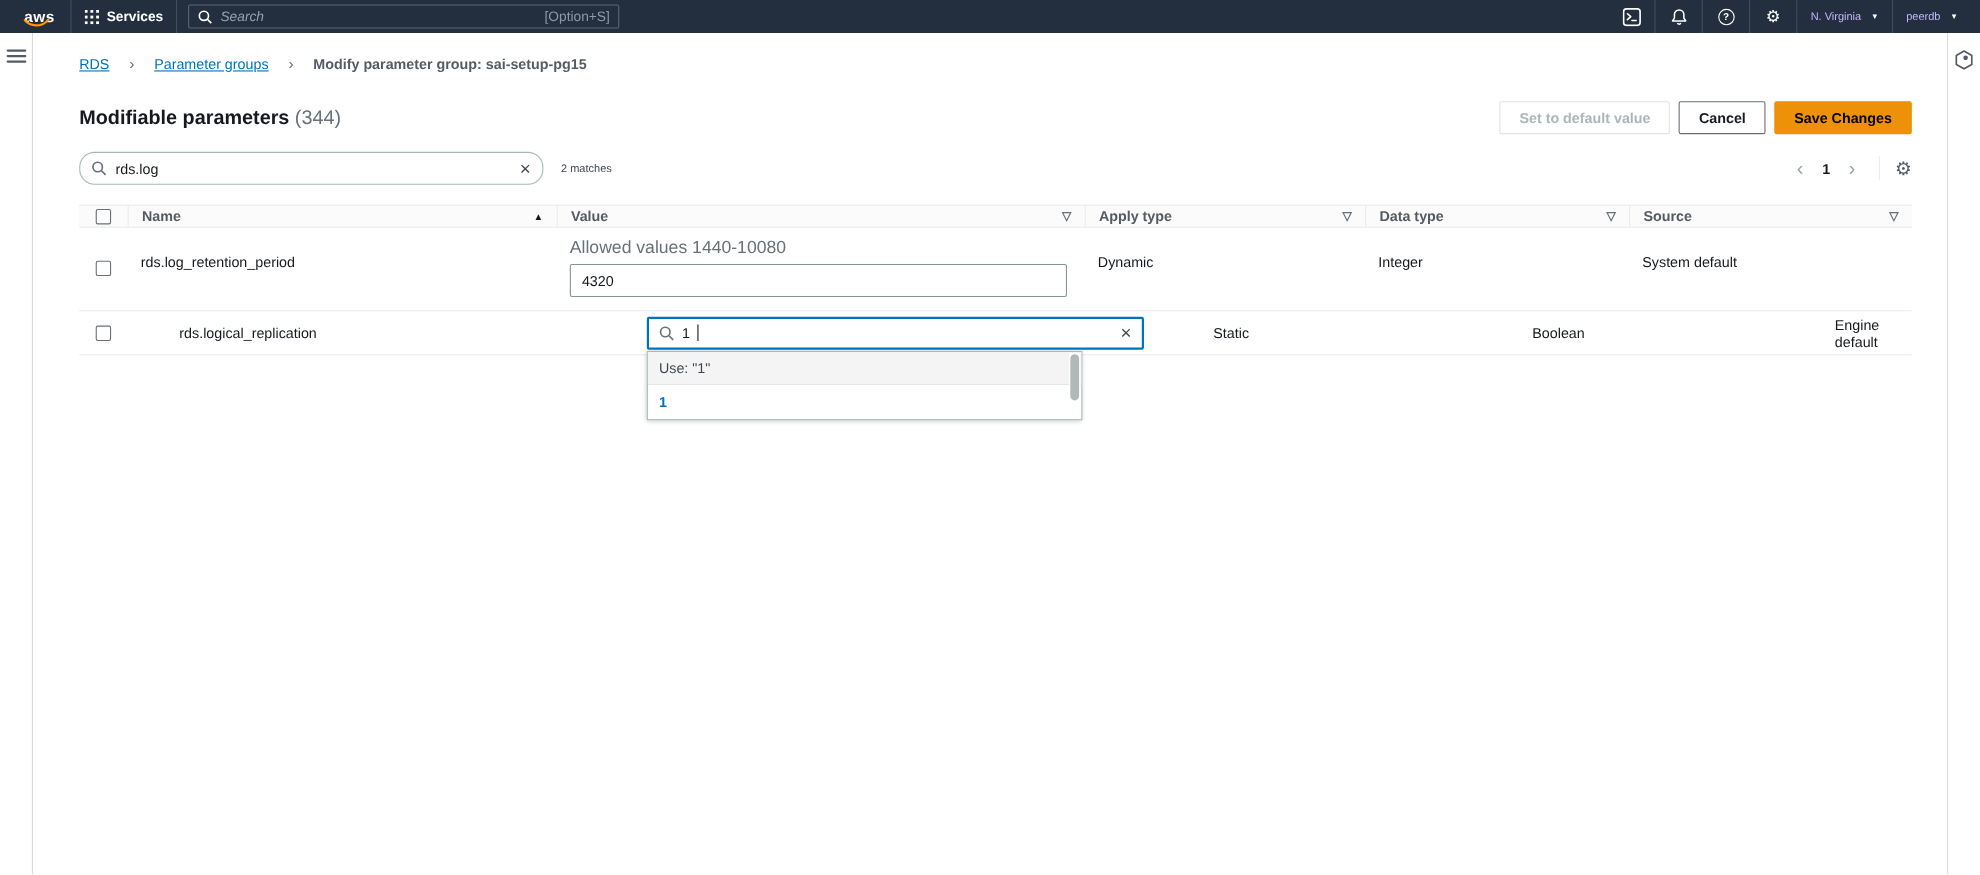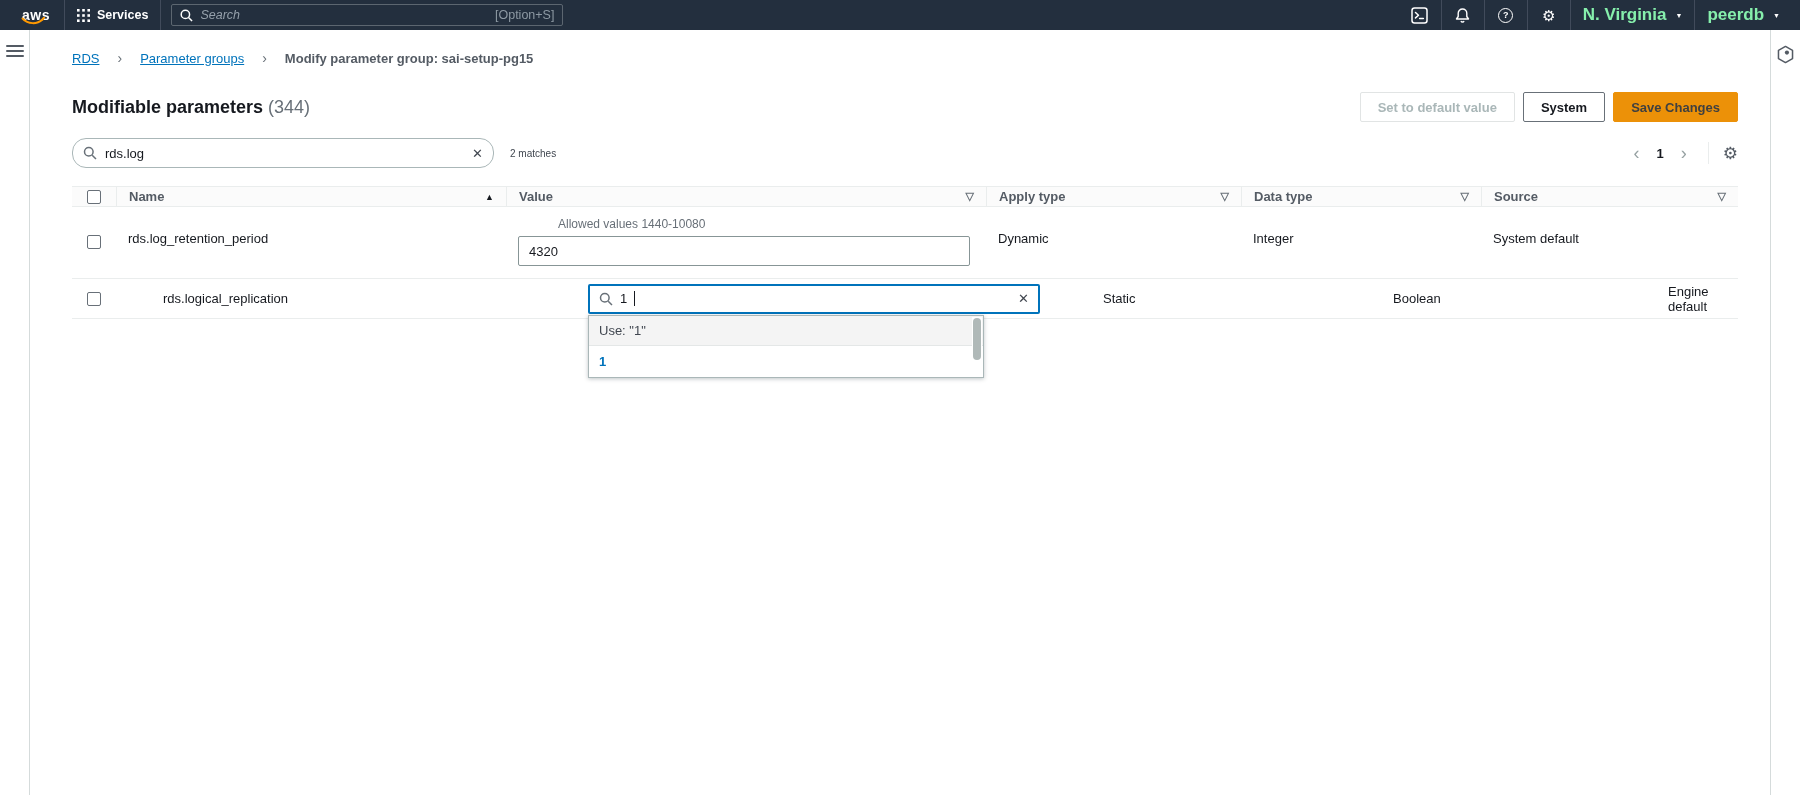--- a/index.html
+++ b/index.html
@@ -32,21 +32,21 @@
   .tb-search-shortcut { color:#8d99a3; font-size:12.5px; }
   .tb-right { margin-left:auto; display:flex; align-items:center; height:30px; }
   .tb-iconbtn { width:42px; display:flex; justify-content:center; }
   .help-circle {
     width:15px; height:15px; border:1.5px solid #fff; border-radius:50%;
     display:flex; align-items:center; justify-content:center;
     font-size:9px; font-weight:700; color:#fff;
   }
   .gear-glyph { font-size:15px; line-height:1; color:#fff; }
   .tb-caret { font-size:7px; color:#fff; margin-left:2px; }
-  .tb-text { font-size:17px; font-weight:700; color:#86efac; }
+  .tb-text { font-size:10px; font-weight:400; color:#c4b5fd; }
 
   
   .page { flex:1; display:flex; min-height:0; }
   .rail { width:30px; background:#fff; flex:0 0 30px; padding-top:12px; display:flex; justify-content:center; align-items:flex-start; }
   .rail-left { border-right:1px solid #d5dbdb; }
   .rail-right { border-left:1px solid #d5dbdb; }
   .hamburger { width:18px; display:flex; flex-direction:column; gap:3px; cursor:pointer; padding-top:3px; }
   .hamburger span { height:2px; background:#545b64; border-radius:1px; }
   .content { flex:1; padding:0 32px 0 42px; }
 
@@ -58,21 +58,21 @@
 
   
   .header-row { margin-top:26px; display:flex; align-items:center; }
   .page-title { font-size:18px; font-weight:700; color:#16191f; }
   .page-title .count { font-weight:400; color:#687078; margin-left:5px; }
   .header-actions { margin-left:auto; display:flex; gap:8px; }
   .btn { height:30px; padding:0 17px; font-size:13px; font-weight:700; border-radius:2px;
          font-family:"Liberation Sans",sans-serif; cursor:pointer; background:#fff; }
   .btn-disabled { color:#aab7b8; border:1px solid #e1e4e4; cursor:not-allowed; }
   .btn-secondary { color:#16191f; border:1px solid #687078; }
-  .btn-primary { background:#ec9108; border:1px solid #ec9108; color:#404040; }
+  .btn-primary { background:#ec9108; border:1px solid #ec9108; color:#000000; }
 
   
   .toolbar-row { margin-top:16px; display:flex; align-items:center; }
   .filter-box {
     width:422px; height:30px; border:1px solid #aab7b8; border-radius:14px;
     display:flex; align-items:center; padding:0 10px; gap:8px; background:#fff;
   }
   .filter-input { border:none; outline:none; flex:1; font-size:13px; color:#16191f;
                   font-family:"Liberation Sans",sans-serif; background:transparent; }
   .clear-x { color:#414750; font-size:13px; cursor:pointer; line-height:1; }
@@ -94,21 +94,21 @@
   .filter-icon { font-size:11px; color:#687078; cursor:pointer; }
   .cell { padding:0 12px; font-size:13px; color:#16191f; }
   .cb-cell { display:flex; justify-content:center; }
   .row-checkbox { appearance:none; -webkit-appearance:none; width:14px; height:14px;
                   border:1px solid #687078; border-radius:2px; background:#fff; cursor:pointer; }
   .data-row { border-bottom:1px solid #eaeded; }
   .row1 { padding:10px 0 12px 0; align-items:flex-start; }
   .row1 .cell { padding-top:14px; }
   .row1 .cb-cell, .row2 .cb-cell { padding-top:0; align-self:center; }
   .value-cell-stack { padding:0 16px 0 12px; }
-  .helper-text { font-size:12px; color:#687078; margin-bottom:5px;margin-left:40px; }
+  .helper-text { font-size:16px; color:#687078; margin-bottom:5px; }
   .value-input { width:100%; height:30px; border:1px solid #879596; border-radius:2px;
                  padding:0 10px; font-size:13px; color:#16191f; font-family:"Liberation Sans",sans-serif; outline:none; background:#fff; }
   .row2 { height:40px; position:relative;gap:35px; }
   .combo-wrap { padding:0 16px 0 12px; position:relative; align-self:center; }
   .combobox { height:30px; border:2px solid #0073bb; border-radius:2px; background:#fff;
               display:flex; align-items:center; padding:0 9px; gap:7px; cursor:text; }
   .combo-text { font-size:13px; color:#16191f; }
   .text-caret { display:inline-block; width:1px; height:15px; background:#16191f; }
   .combo-clear { margin-left:auto; color:#414750; font-size:13px; cursor:pointer; line-height:1; }
 
@@ -222,21 +222,21 @@
         <span class="crumb-sep">›</span>
         <span class="crumb-current">Modify parameter group: sai-setup-pg15</span>
       </div>
 
       <div class="header-row">
         <div class="page-title">
           <span>Modifiable parameters</span><span class="count">(344)</span>
         </div>
         <div class="header-actions">
           <button class="btn btn-disabled">Set to default value</button>
-          <button class="btn btn-secondary">System</button>
+          <button class="btn btn-secondary">Cancel</button>
           <button class="btn btn-primary">Save Changes</button>
         </div>
       </div>
 
       <div class="toolbar-row">
         <div class="filter-box">
           <svg width="14" height="14" viewBox="0 0 14 14">
             <circle cx="5.8" cy="5.8" r="4.3" stroke="#687078" stroke-width="1.5" fill="none"></circle>
             <line x1="9.2" y1="9.2" x2="13" y2="13" stroke="#687078" stroke-width="1.5"></line>
           </svg>

